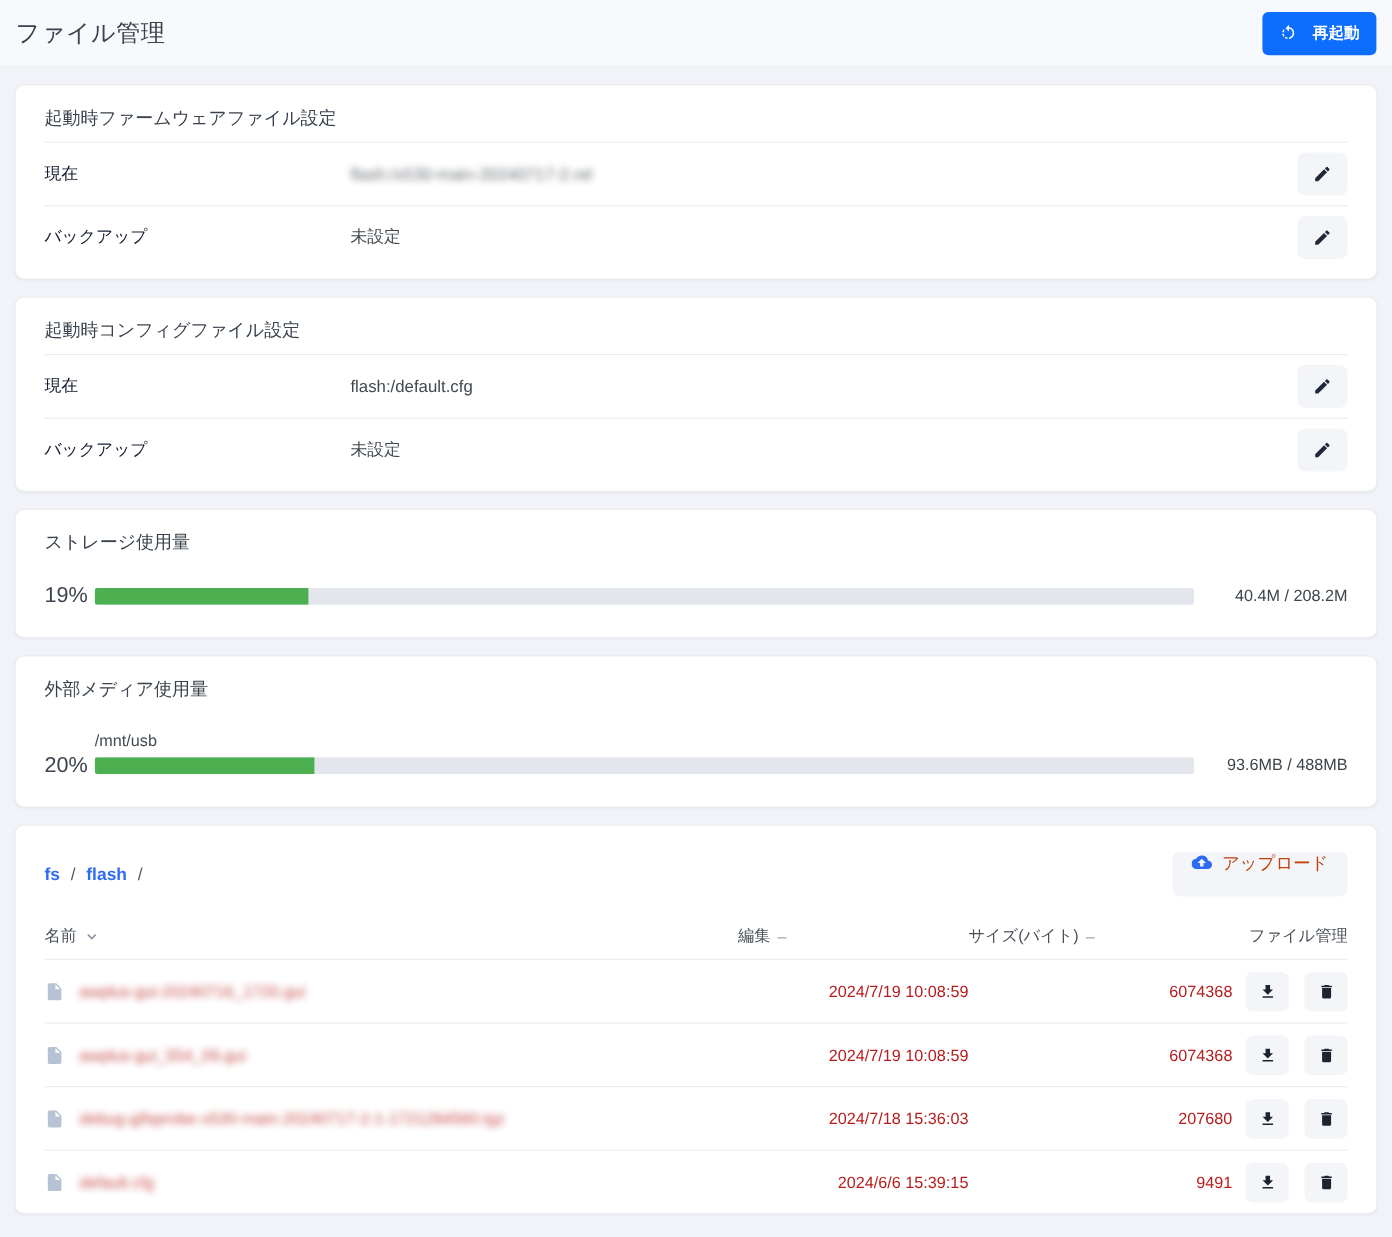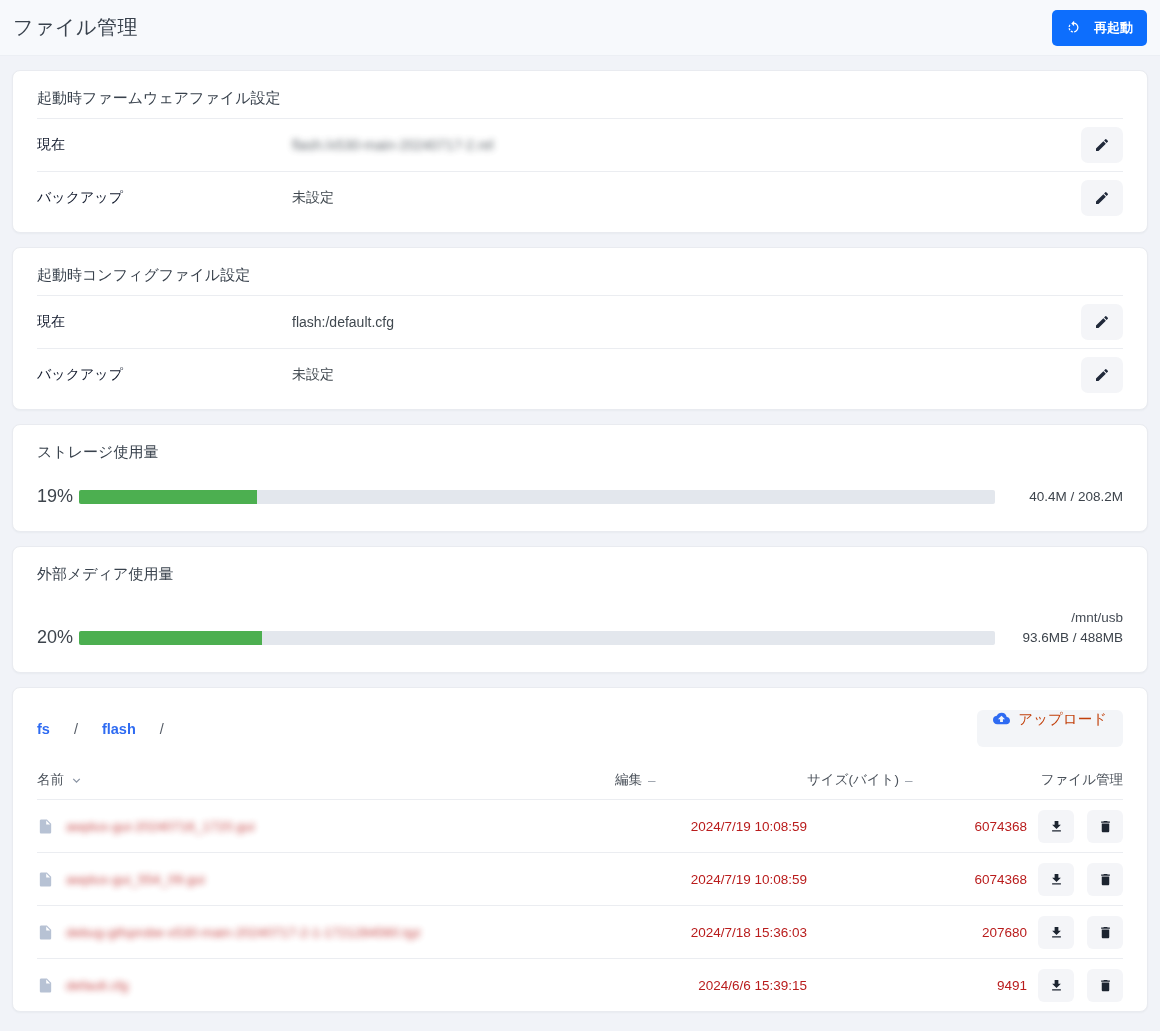--- a/index.html
+++ b/index.html
@@ -46,24 +46,24 @@
     background:#f4f5f8; border:none; border-radius:6px; height:36px;
     padding:0 15px; font-size:13.5px; color:#343b44; cursor:pointer;
   }
   .redacted { filter:blur(3px); opacity:.8; }
   
   .usage-row { display:flex; align-items:center; margin:14px 0 16px 0; }
   .usage-row .pct { width:42px; font-size:18px; color:#3d444c; }
   .usage-row .track { flex:1; height:14px; background:#e3e7ed; border-radius:2px; overflow:hidden; }
   .usage-row .fill { height:100%; background:#4caf50; }
   .usage-row .amount { width:128px; text-align:right; font-size:13.5px; color:#3d444c; white-space:nowrap; }
-  .mount-label { margin:16px 0 2px 42px; font-size:13.5px; color:#444b54;text-align:right; }
+  .mount-label { margin:16px 0 2px 42px; font-size:13.5px; color:#444b54; }
   
   .browser-top { display:flex; align-items:center; justify-content:space-between; padding:6px 0 14px 0; }
-  .breadcrumb { font-size:14.5px; font-weight:bold; display:flex; gap:24px; align-items:center; }
+  .breadcrumb { font-size:14.5px; font-weight:bold; display:flex; gap:9px; align-items:center; }
   .breadcrumb a { color:#2e6bf2; text-decoration:none; cursor:pointer; }
   .breadcrumb .sep { color:#555c66; font-weight:normal; }
   .btn-upload {
     background:#f3f5f8; border:none; border-radius:6px; height:37px;
     padding:0 16px; font-size:14.5px; color:#c2410c; cursor:pointer;
     display:inline-flex; align-items:flex-start; gap:8px;
   }
   .ftable { width:100%; }
   .frow, .fhead {
     display:grid; grid-template-columns:578px 192px 1fr 96px;

